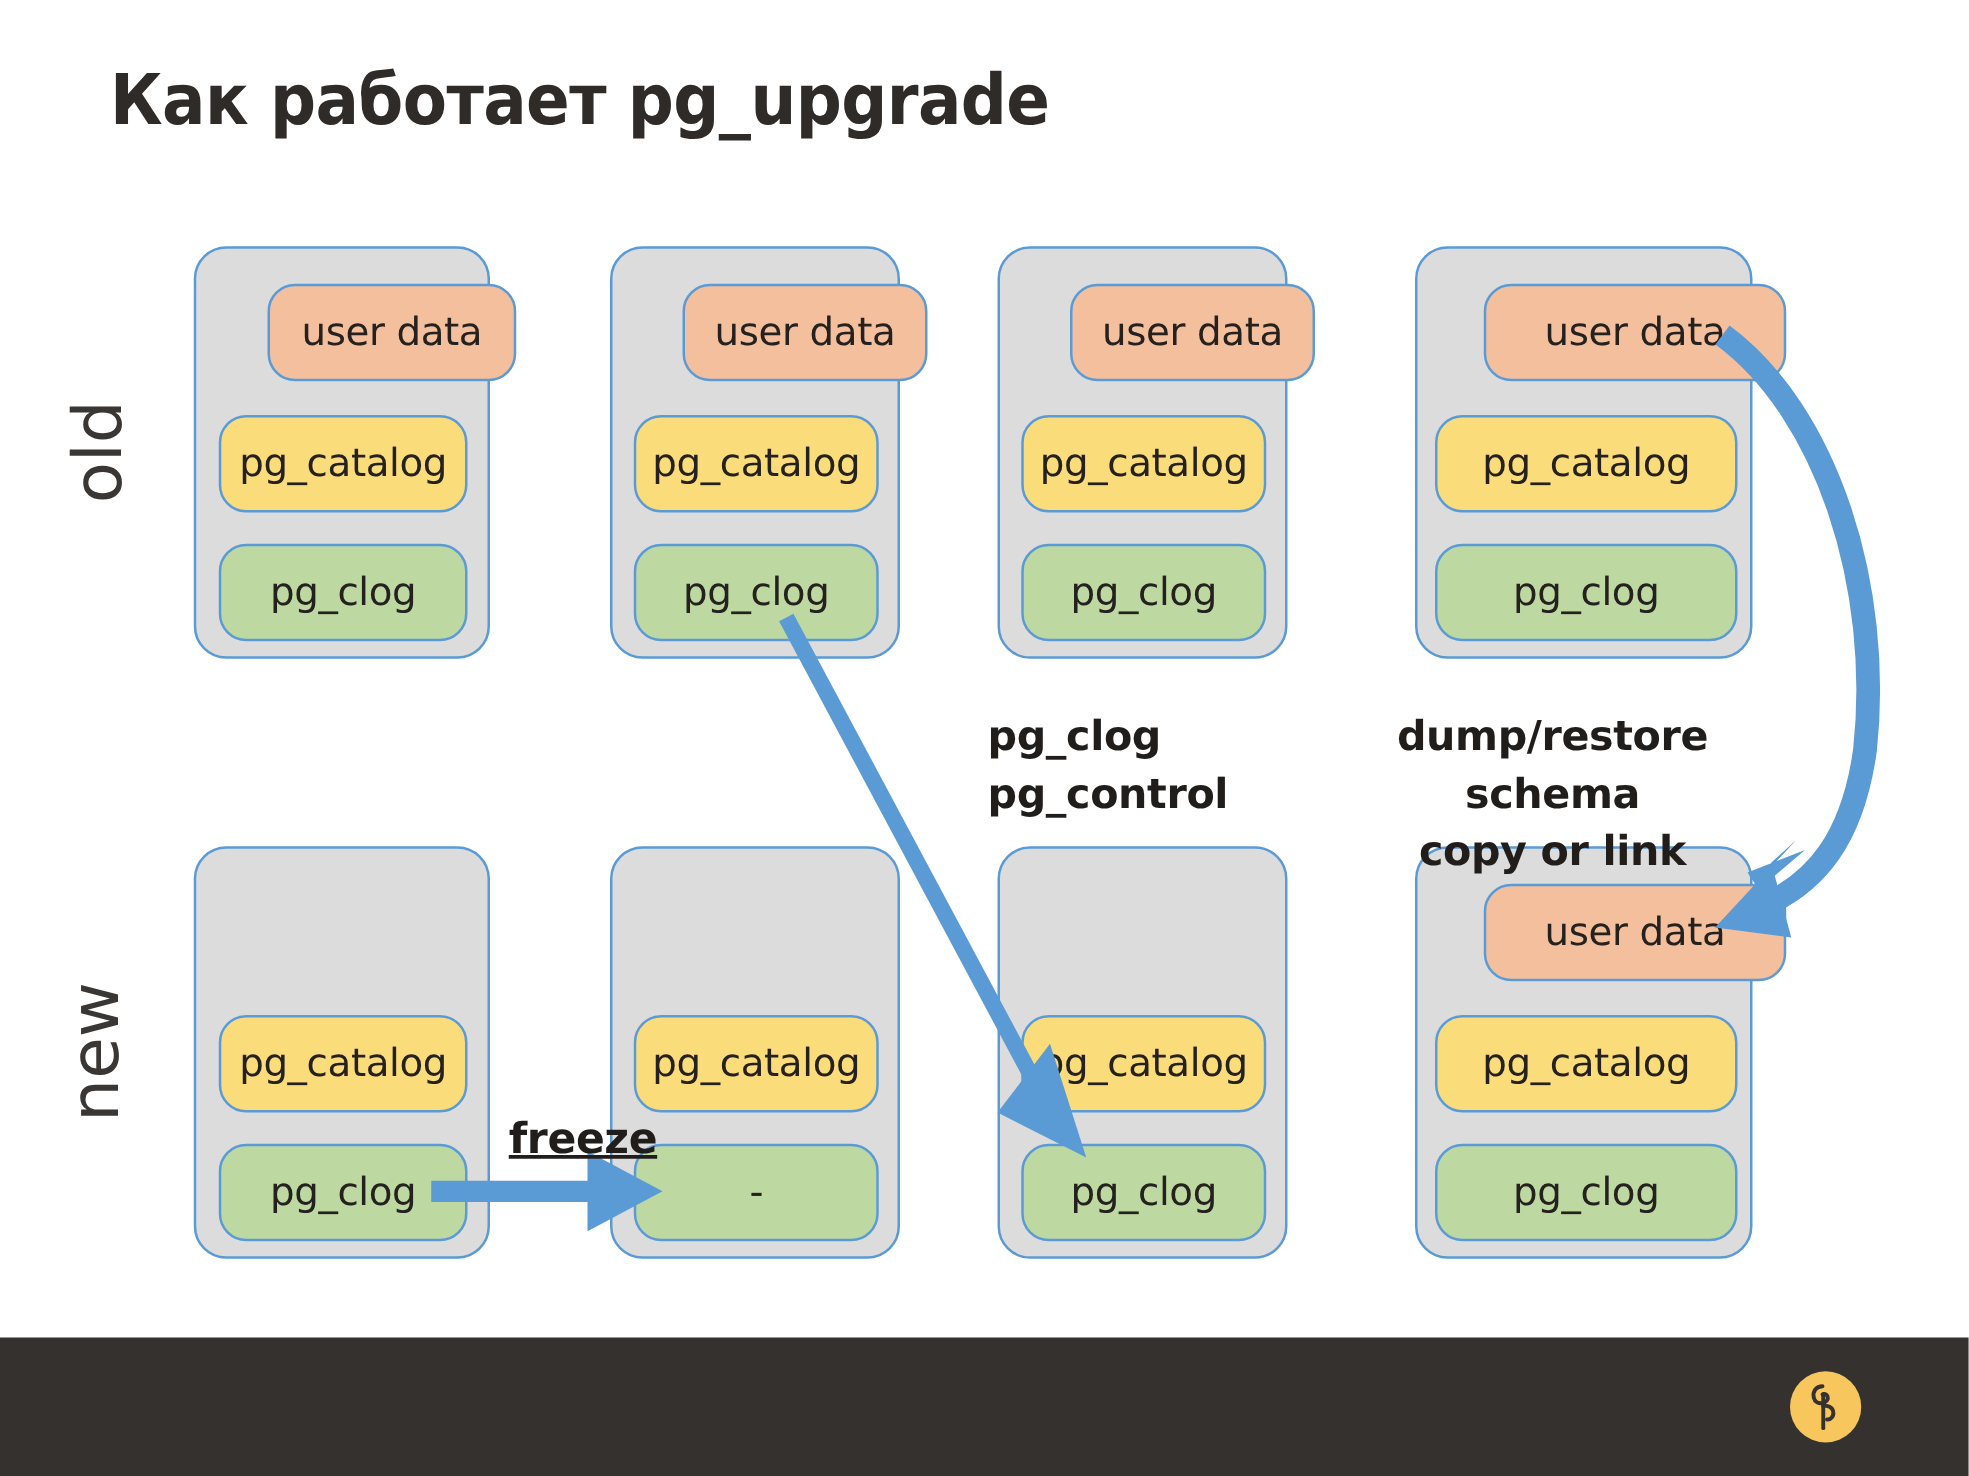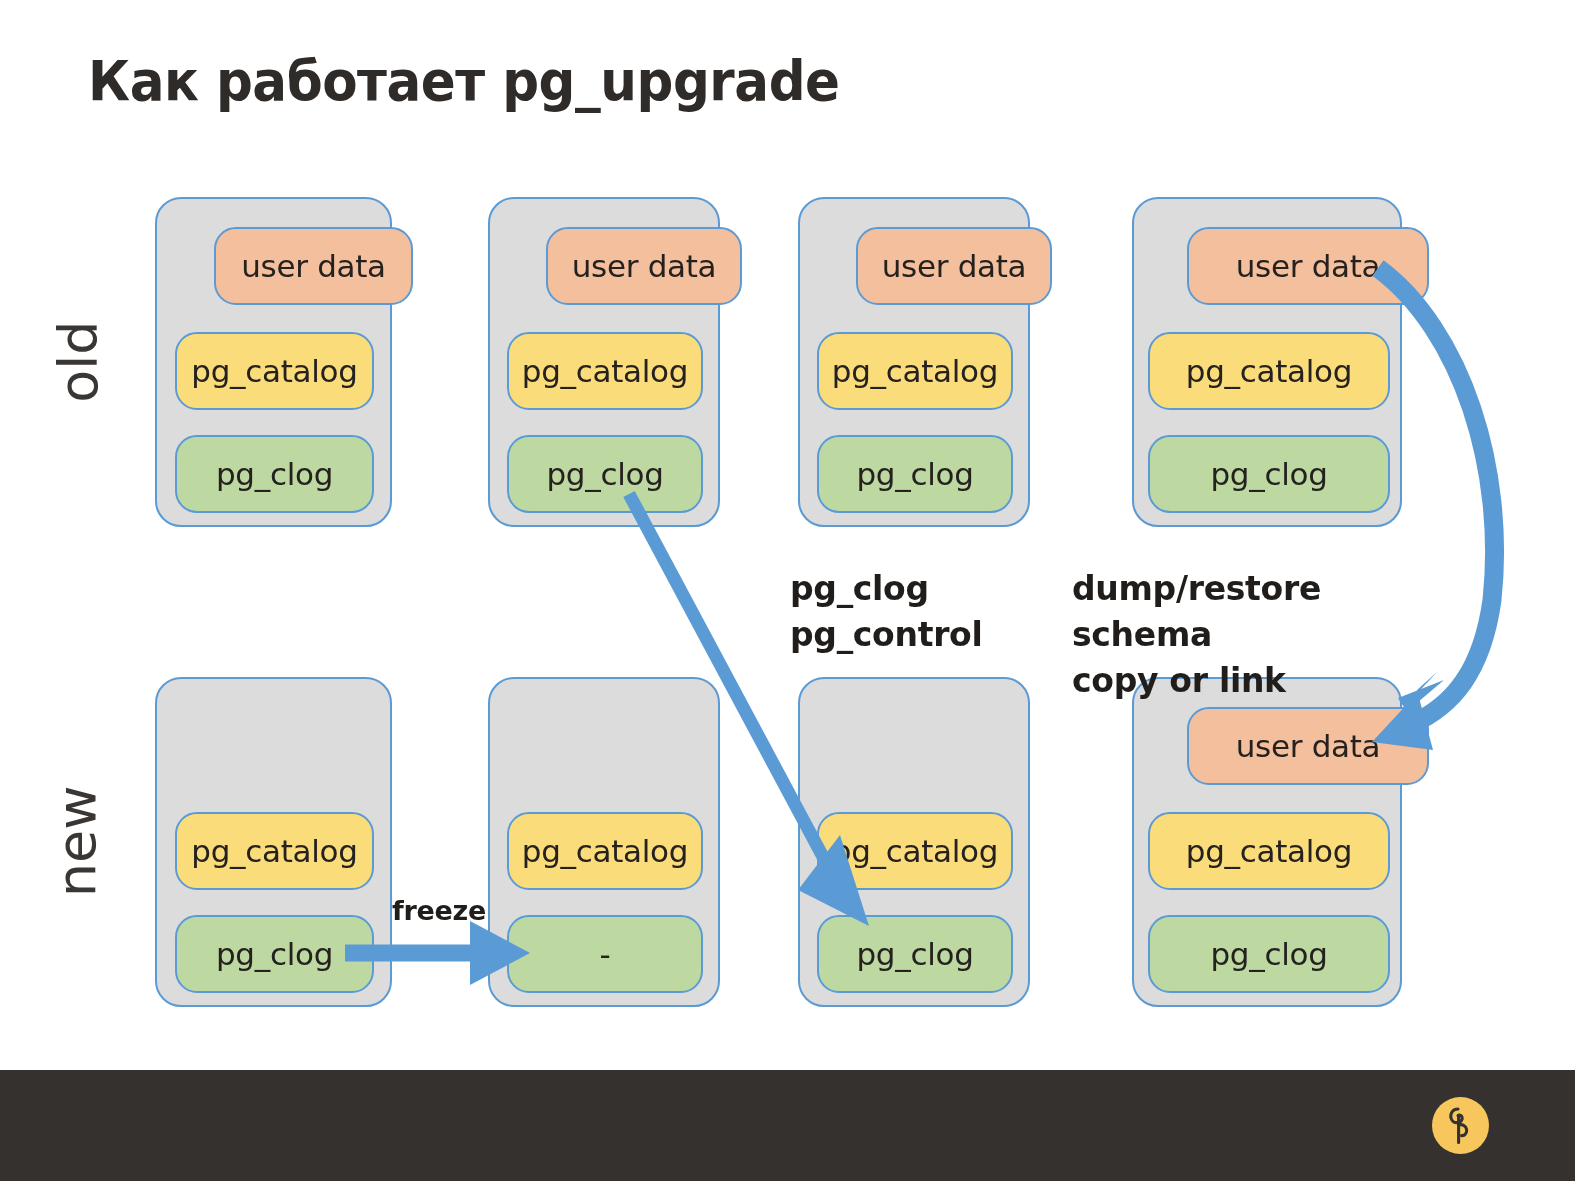--- a/index.html
+++ b/index.html
@@ -95,22 +95,22 @@
     position: absolute;
     font-family: "DejaVu Sans", sans-serif;
     font-size: 33px;
     font-weight: bold;
     color: #201d1b;
     line-height: 46px;
     white-space: pre-line;
     letter-spacing: -0.3px;
   }
   #annot-clog     { left: 790px; top: 566px; }
-  #annot-dump     { left: 1072px; top: 566px; }
-  #annot-freeze   { left: 392px; top: 888px; font-size: 27px; }
+  #annot-dump     { left: 1072px; top: 566px; text-align: center; }
+  #annot-freeze   { left: 407px; top: 888px; font-size: 34px; text-decoration: underline; }
 
   
   #arrows {
     position: absolute;
     left: 0; top: 0;
     width: 1575px;
     height: 1181px;
     pointer-events: none;
   }
 

